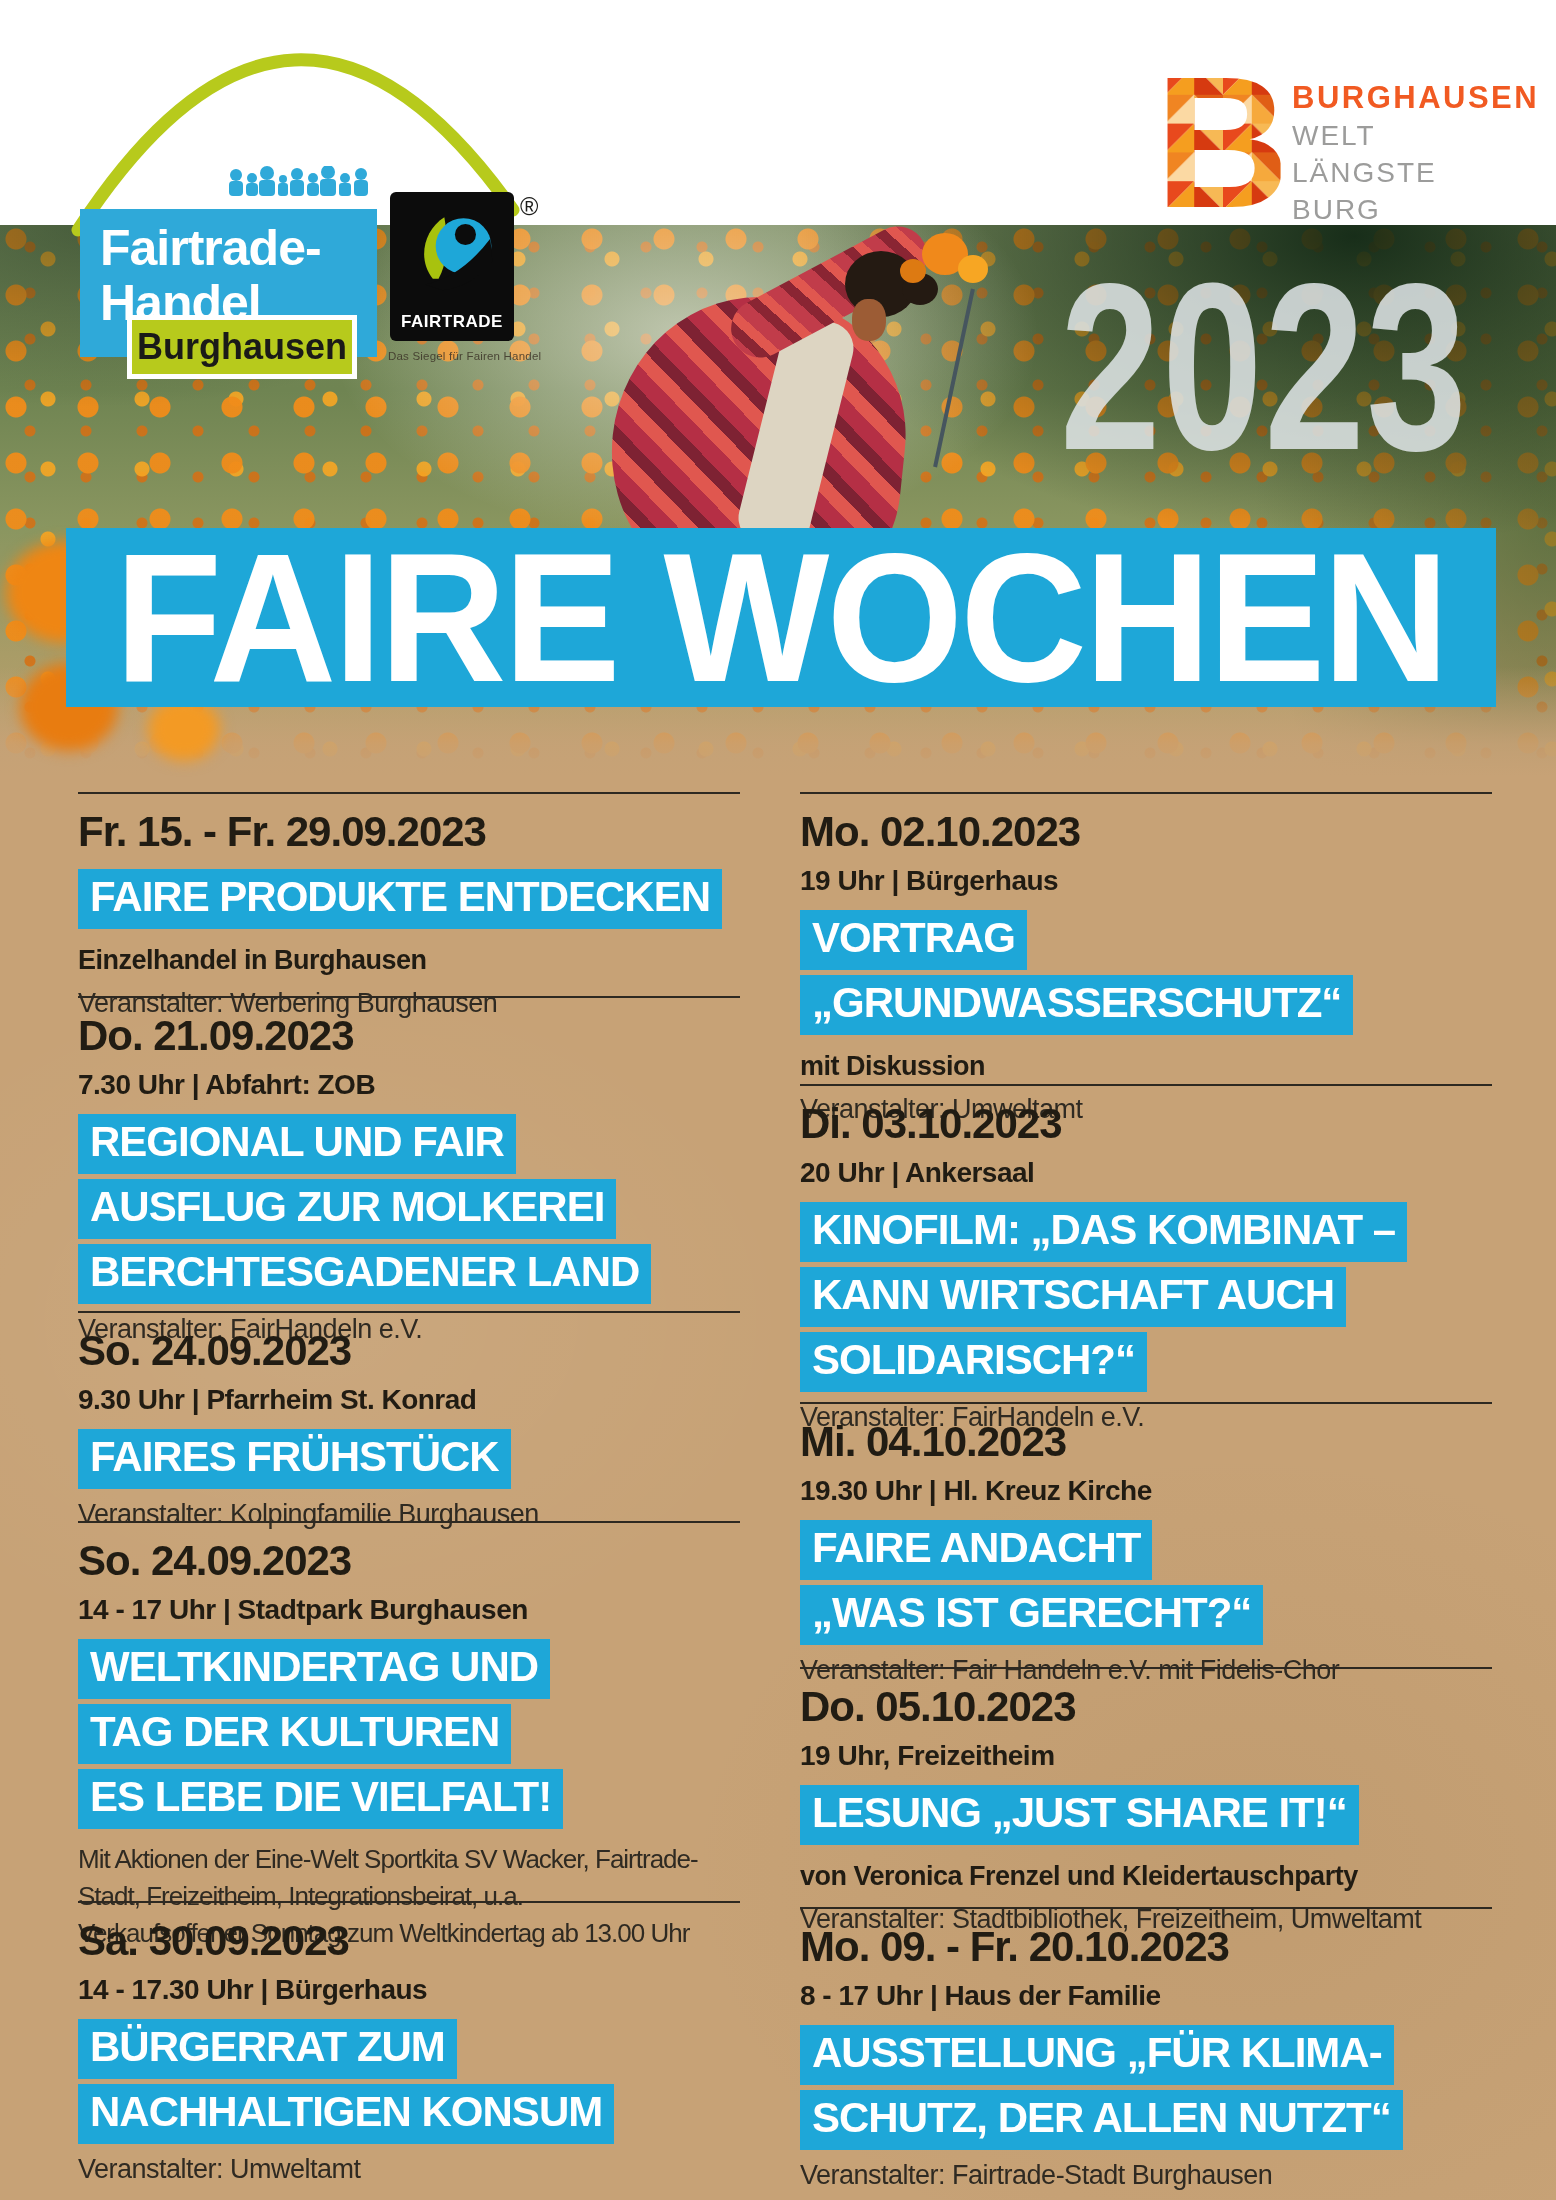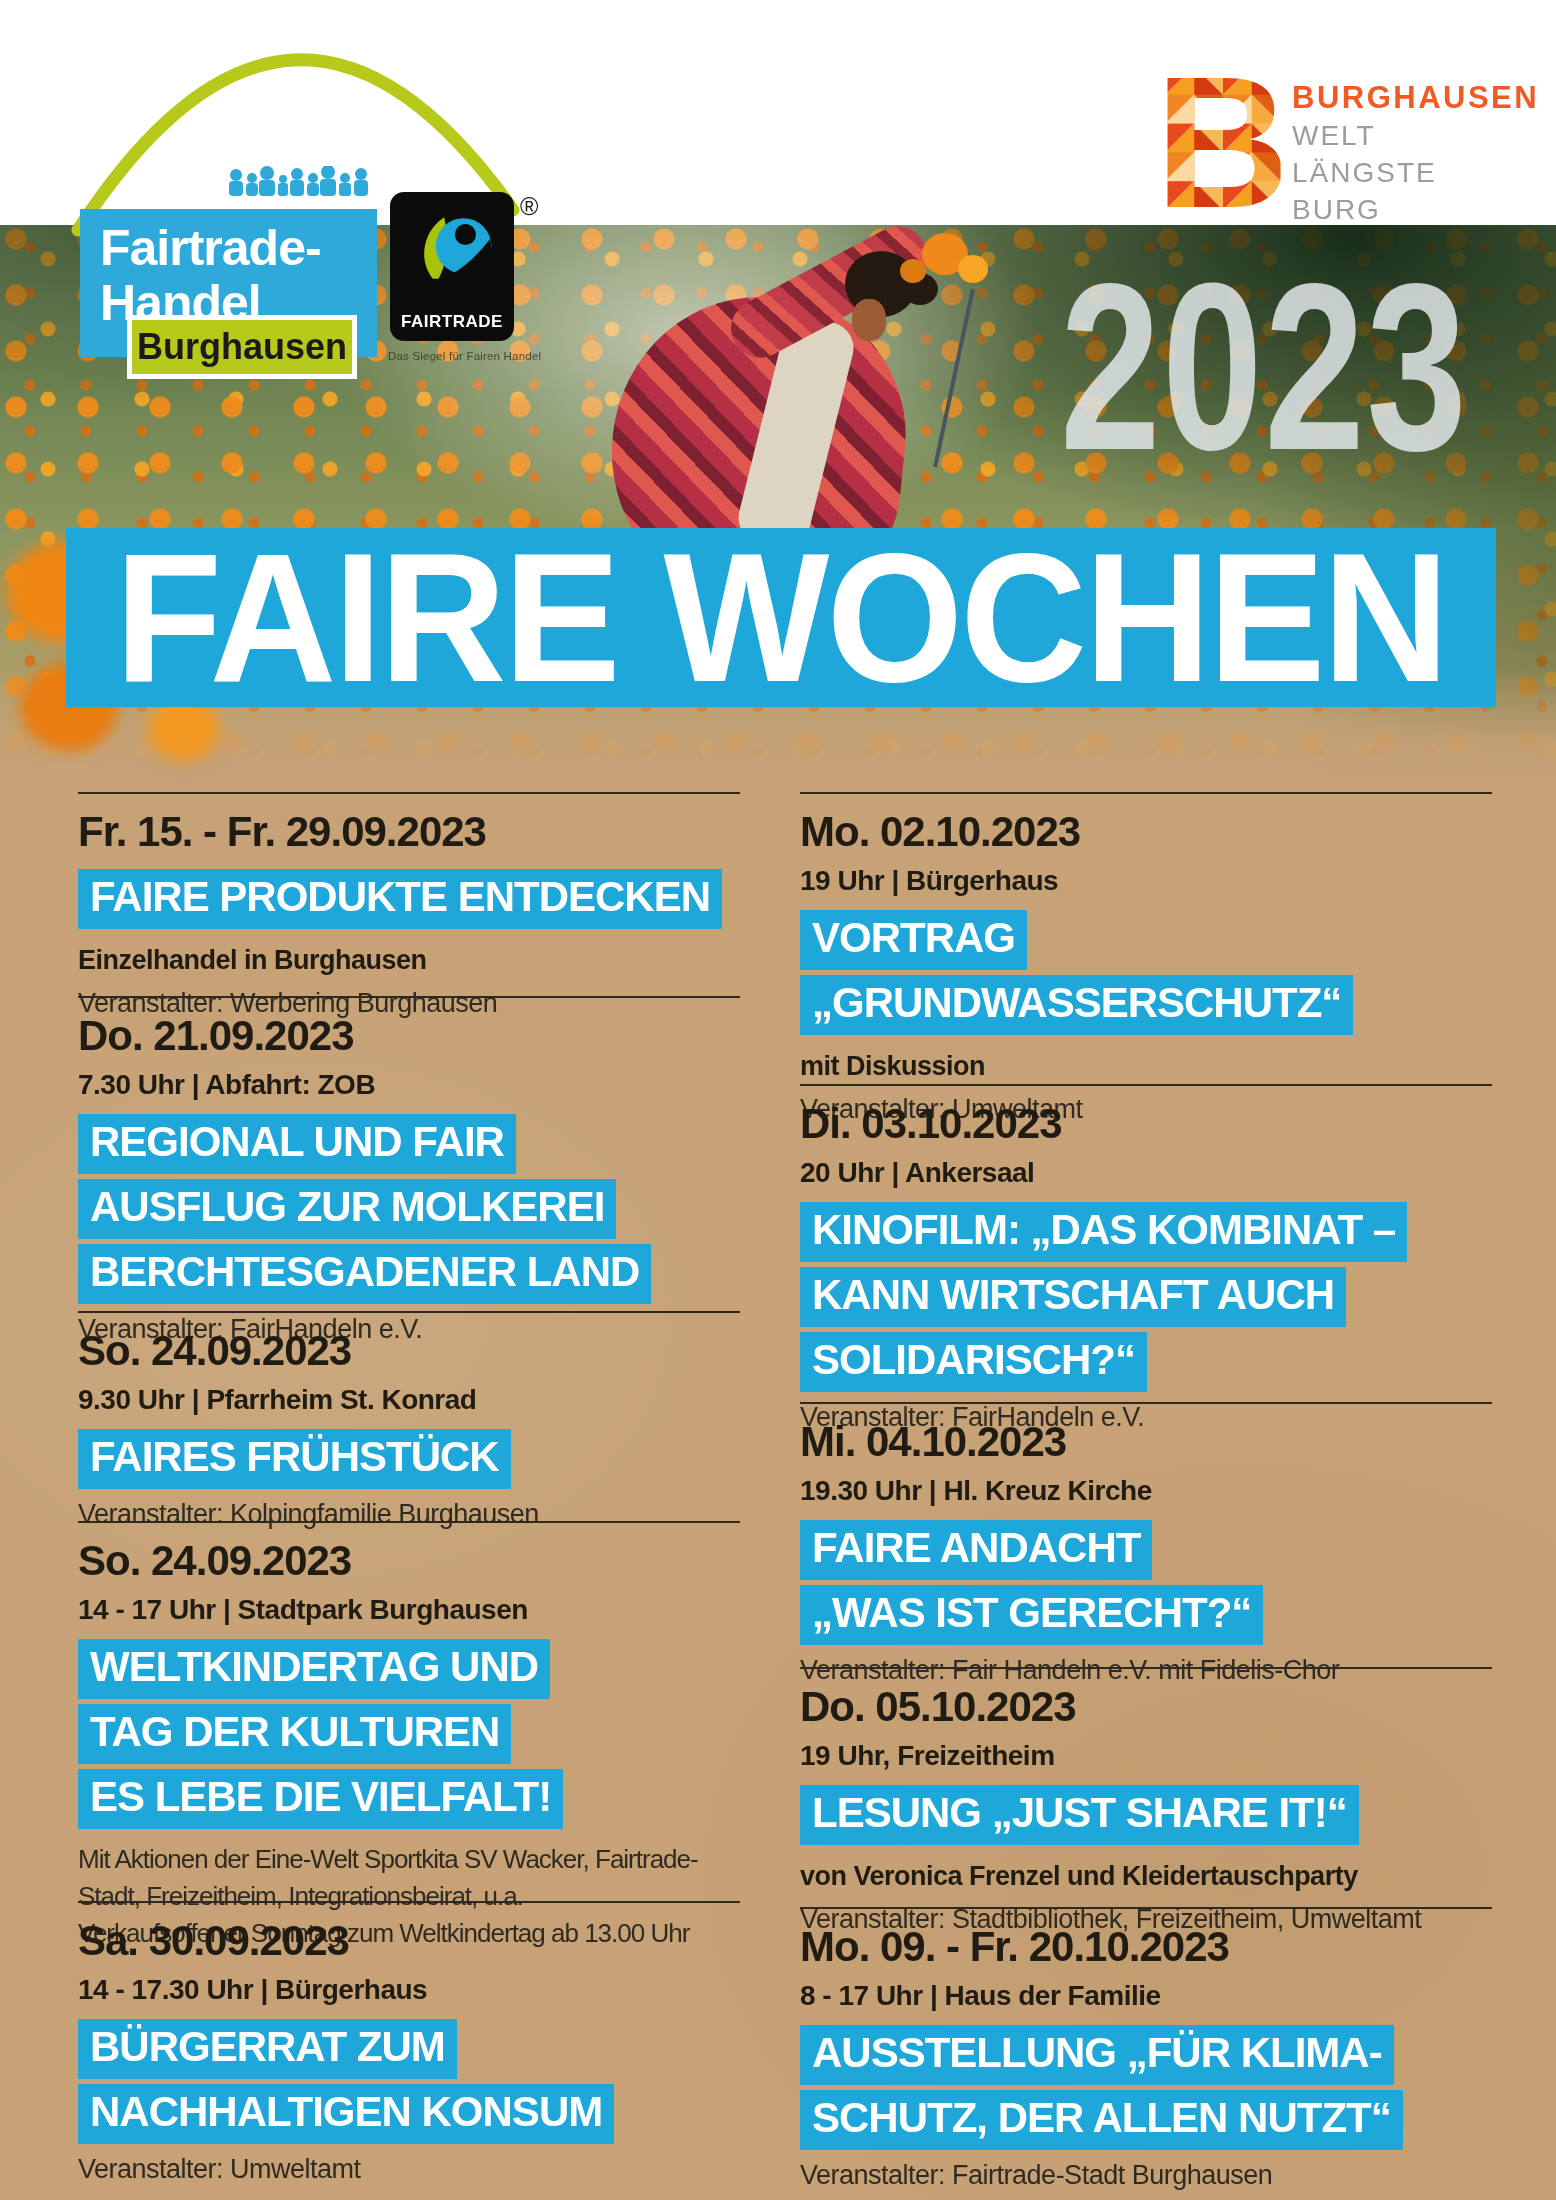--- a/index.html
+++ b/index.html
@@ -49,21 +49,21 @@
 
   
   .arcsvg{position:absolute;left:58px;top:20px;width:470px;height:225px;}
   .peoplesvg{position:absolute;left:228px;top:166px;width:145px;height:30px;}
   .ftsbox{position:absolute;left:80px;top:209px;width:297px;height:148px;background:#2fa9d9;color:#fff;
     font-weight:800;font-size:50px;line-height:55px;padding:12px 0 0 20px;box-sizing:border-box;letter-spacing:-1px;}
   .citybox{position:absolute;left:127px;top:315px;width:230px;height:64px;background:#b7ca1c;border:5px solid #ffffff;
     box-sizing:border-box;display:flex;align-items:center;justify-content:center;font-size:36px;font-weight:800;color:#1a1a18;}
 
   
-  .seal{position:absolute;left:390px;top:192px;width:124px;height:149px;background:#0c0c0c;border-radius:14px;}
+  .seal{position:absolute;left:390px;top:192px;width:124px;height:149px;background:#0c0c0c;border-radius:6px;}
   .sealmark{position:absolute;left:14px;top:6px;width:96px;height:100px;}
   .seallabel{position:absolute;left:0;bottom:9px;width:100%;text-align:center;color:#fff;font-size:17px;
     font-weight:700;letter-spacing:0.5px;}
   .reg{position:absolute;left:520px;top:192px;font-size:25px;color:#1d1d1b;font-weight:400;}
   .sealtag{position:absolute;left:388px;top:350px;width:170px;font-size:11.5px;color:rgba(60,52,40,0.85);letter-spacing:0.2px;}
 
   
   .blogo{position:absolute;left:1163px;top:66px;width:120px;height:144px;}
   .blogotext{position:absolute;left:1292px;top:80px;}
   .bname{color:#f15a22;font-size:31px;font-weight:700;letter-spacing:2.5px;}

